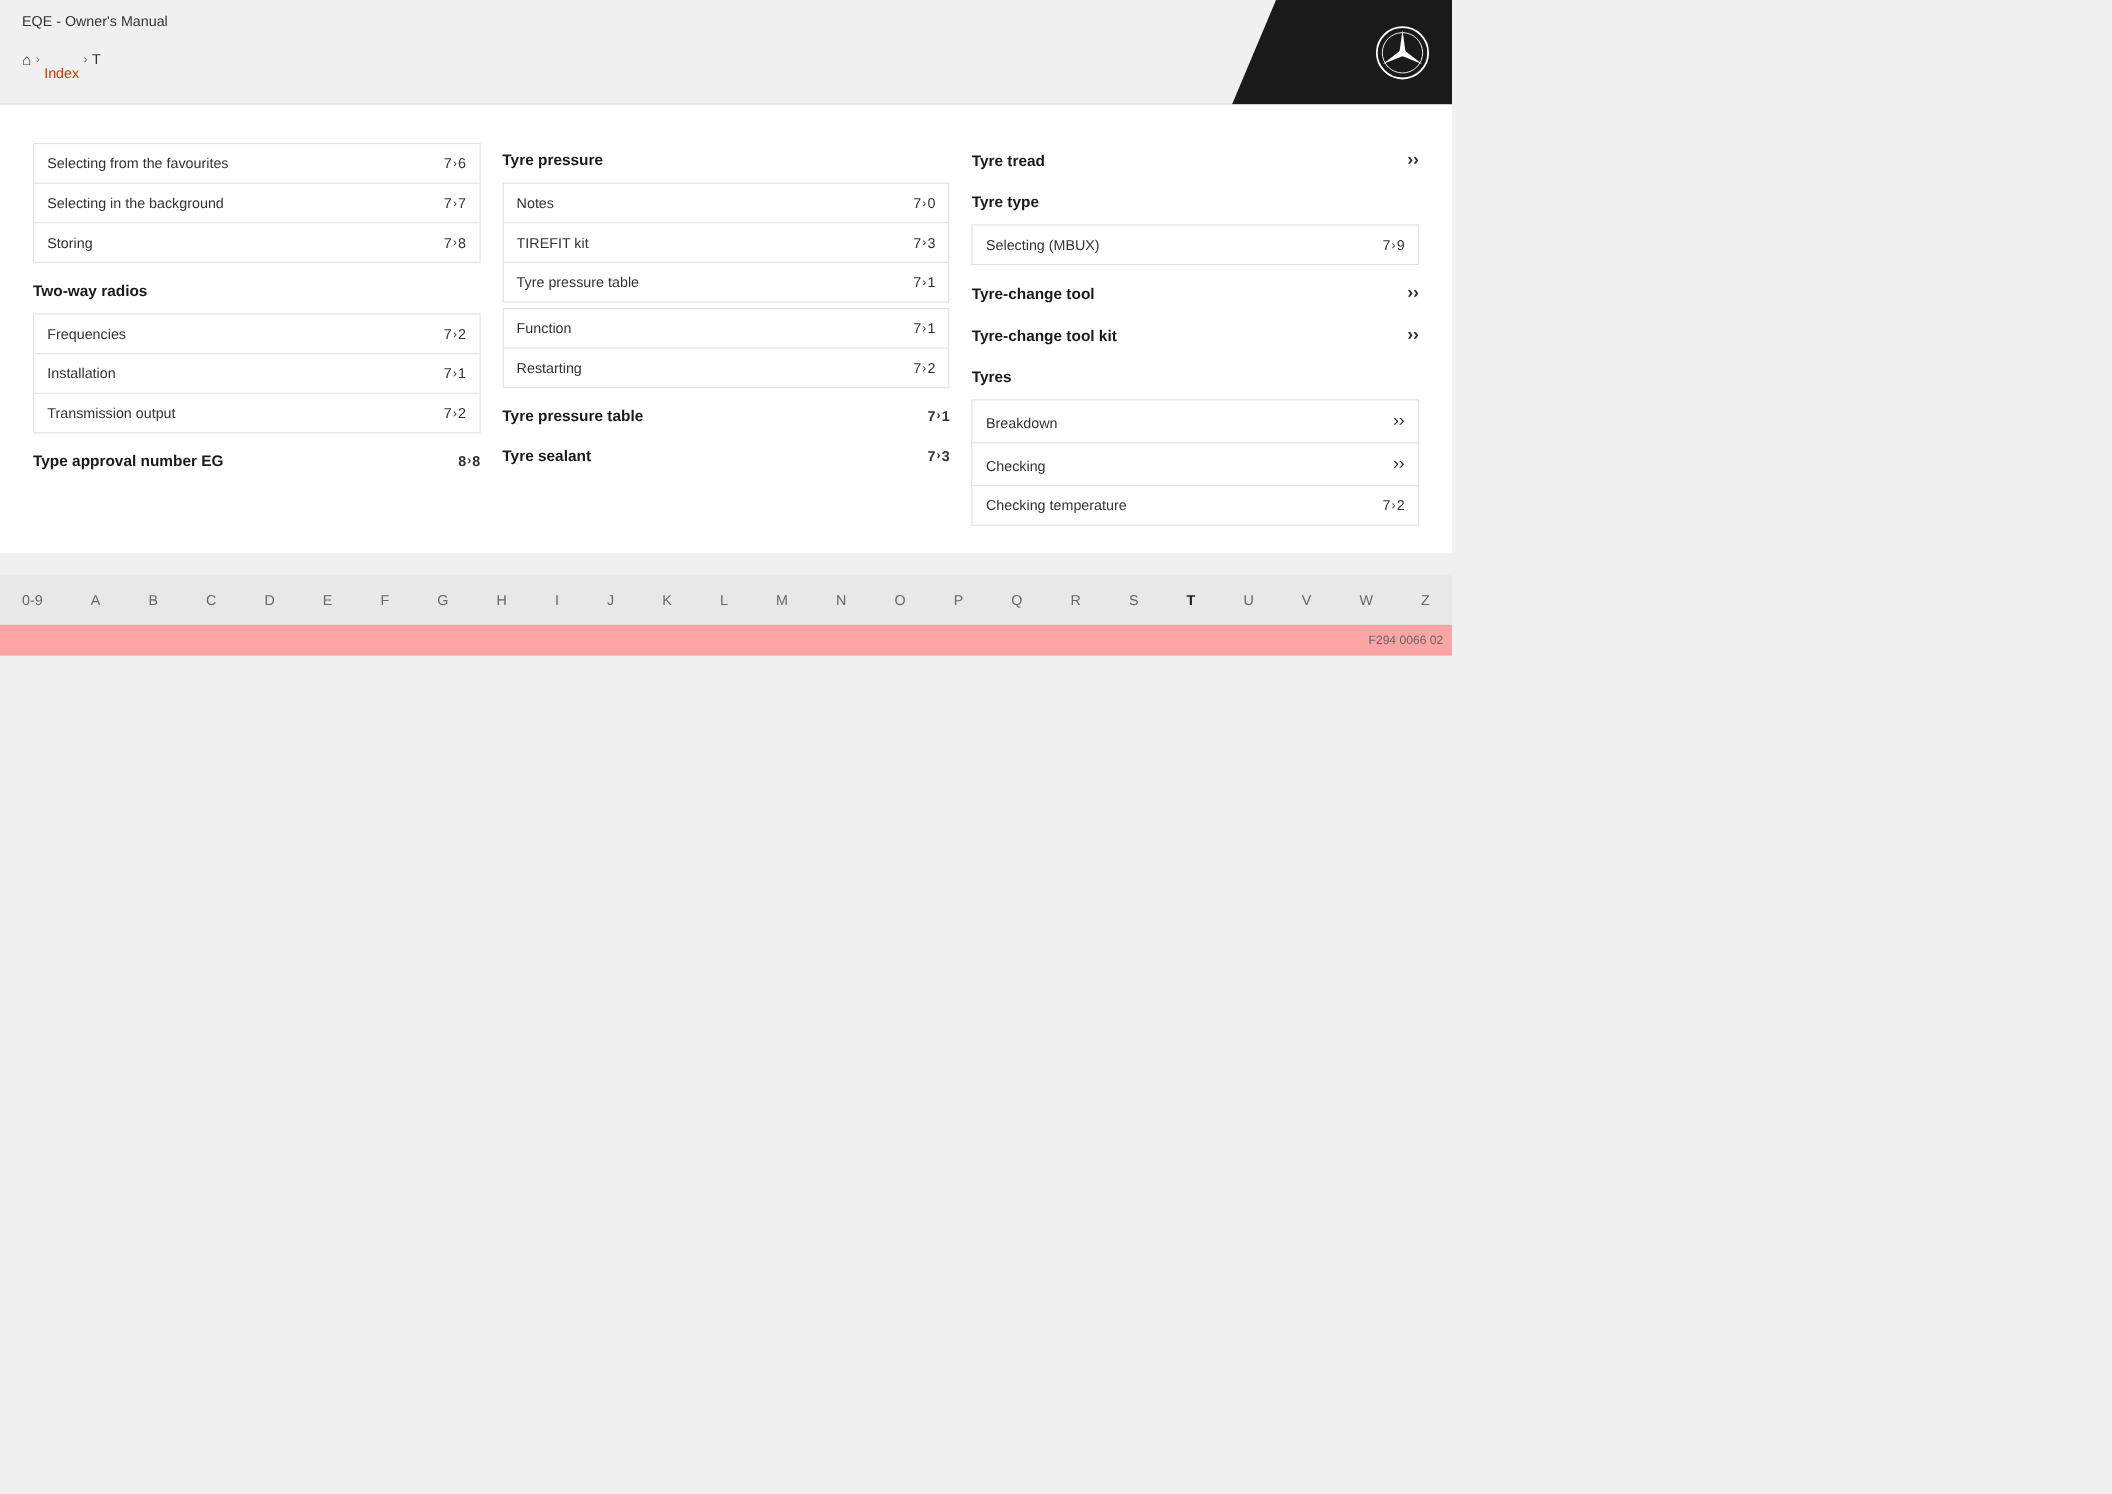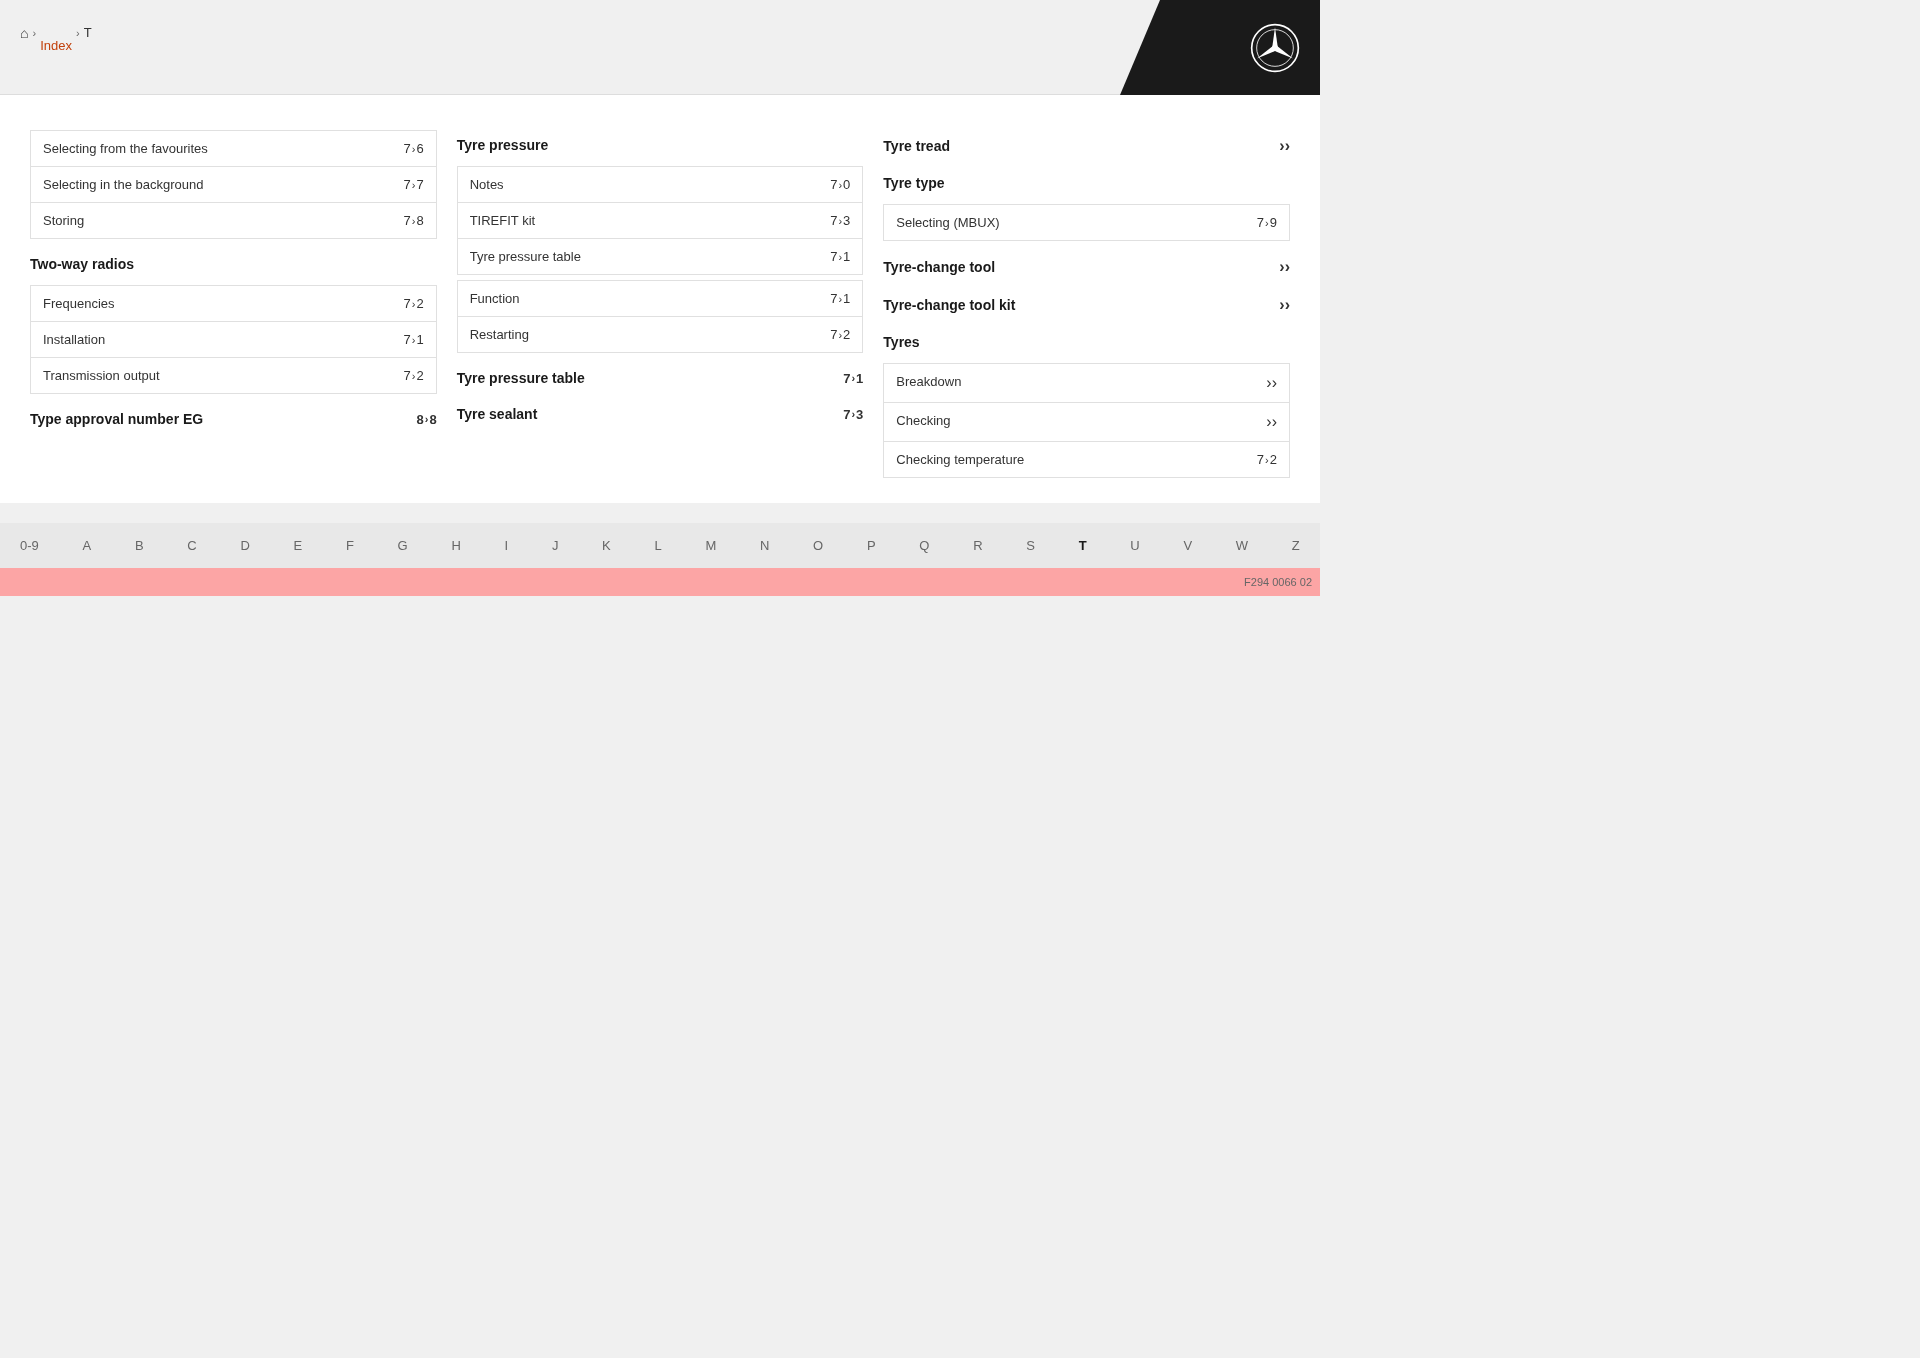--- a/index.html
+++ b/index.html
@@ -78,21 +78,21 @@
 
     .col {
       padding: 0 10px;
     }
 
     
     .entry {
       border-bottom: 1px solid #e0e0e0;
       padding: 10px 0;
       display: flex;
-      align-items: flex-start;
+      align-items: flex-end;
       justify-content: space-between;
     }
     .entry:last-child {
       border-bottom: none;
     }
     .entry-text {
       font-size: 13px;
       color: #333;
     }
     .entry-page {
@@ -164,20 +164,21 @@
 
     
     .home-icon {
       font-size: 14px;
     }
   </style>
 </head>
 <body>
 
 <div class="header">
+  <div class="header-title">EQE - Owner's Manual</div>
   <div class="breadcrumb">
     <span class="home-icon">⌂</span>
     <span class="breadcrumb-sep">›</span>
     <a href="#">Index</a>
     <span class="breadcrumb-sep">›</span>
     <span>T</span>
   </div>
   <div class="logo-area">
     <svg class="mercedes-star" viewBox="0 0 60 60" fill="none" xmlns="http://www.w3.org/2000/svg">
       <circle cx="30" cy="30" r="28" stroke="white" stroke-width="2" fill="none"></circle>

